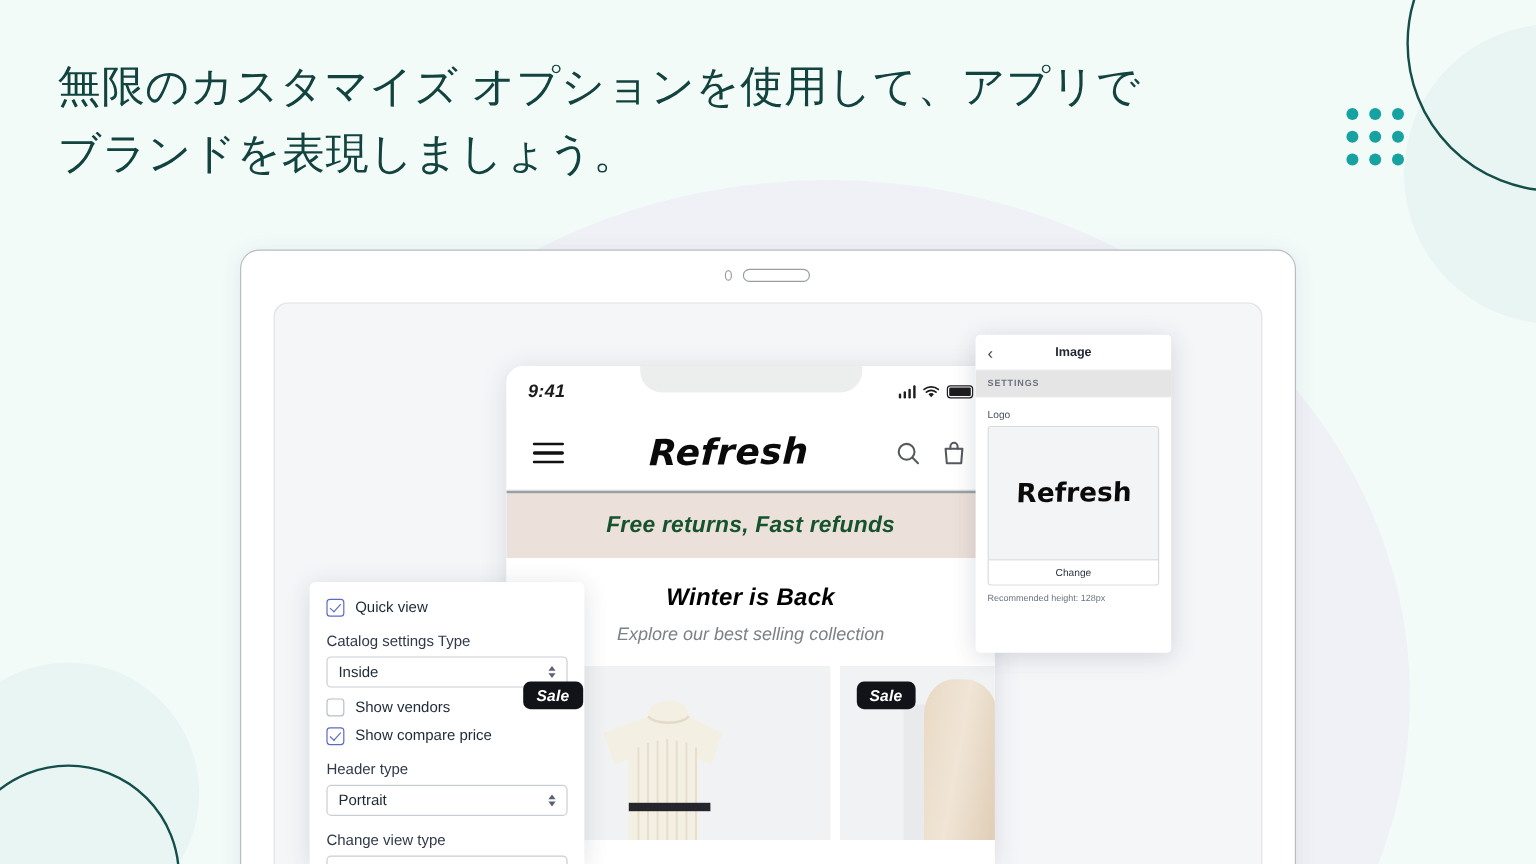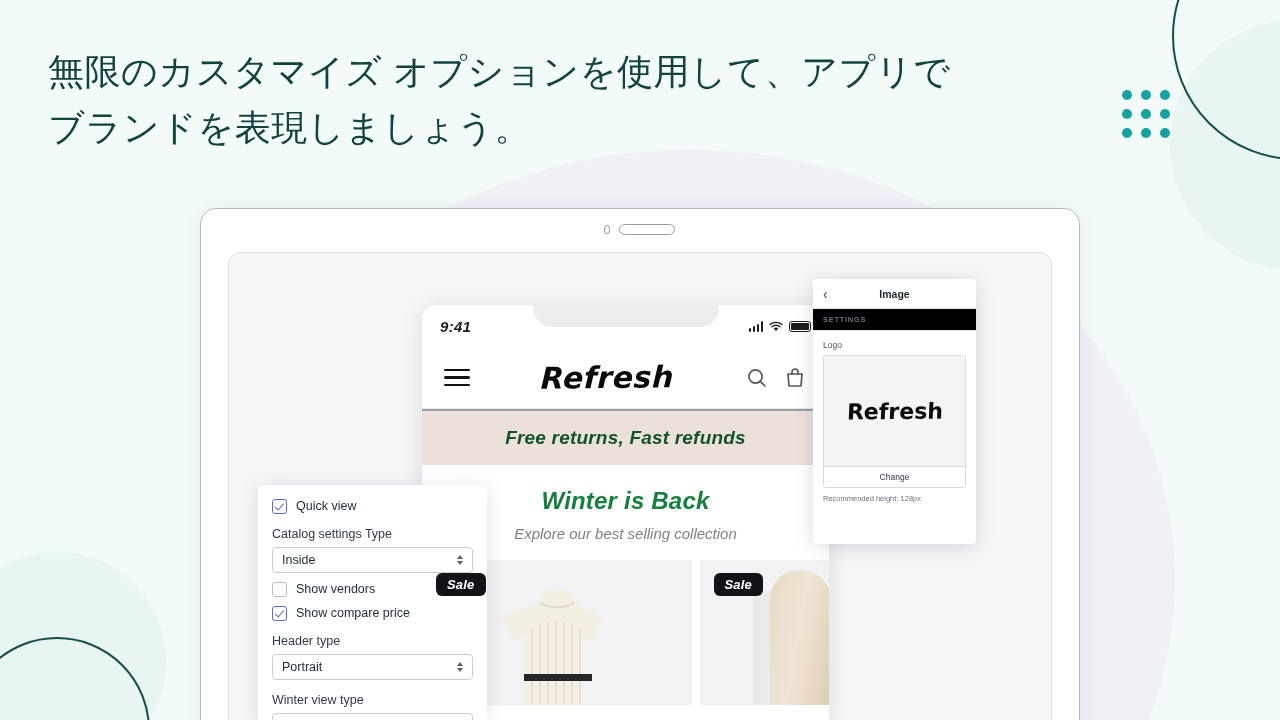--- a/index.html
+++ b/index.html
@@ -172,21 +172,21 @@
     height: 56px;
     background: #ece0da;
     display: flex; align-items: center; justify-content: center;
     border-top: 2px solid #9aa0a6;
   }
   #announcement-text {
     font-size: 19px; font-weight: 700; color: #14532d; letter-spacing: .2px;
   }
 
   #hero { background: #fff; padding: 22px 0 0; text-align: center; }
-  #hero-title { font-size: 24px; font-weight: 700; color: #15803d; letter-spacing: .2px; }
+  #hero-title { font-size: 20px; font-weight: 700; color: #000000; letter-spacing: .2px; }
   #hero-sub { margin-top: 10px; font-size: 15px; color: #7d8186; }
 
   #product-grid {
     margin-top: 18px;
     display: flex; gap: 8px; padding: 0 0 0 0;
   }
   .product-card { position: relative; flex: 1; background: #f1f2f3; min-height: 145px; overflow: hidden; }
   .product-card.two { margin-right: -140px; }
   .sale-badge {
     position: absolute; left: 14px; top: 13px; z-index: 3;
@@ -264,21 +264,21 @@
   }
   #rp-topbar {
     height: 30px; display: flex; align-items: center;
     padding: 0 10px; border-bottom: 1px solid #e7e8ea; background: #fff;
   }
   #rp-back { font-size: 14px; color: #3c4251; line-height: 1; width: 14px; }
   #rp-title { flex: 1; text-align: center; font-size: 10.5px; font-weight: 700; color: #1f2430; margin-left: -14px; }
   #rp-section {
     height: 22px; display: flex; align-items: center; padding: 0 10px;
     font-size: 7.5px; font-weight: 700; letter-spacing: .7px; color: #6b7280;
-    border-bottom: 1px solid #e7e8ea; background: #000000;
+    border-bottom: 1px solid #e7e8ea; background: #e5e5e5;
   }
   #rp-body { padding: 9px 10px 0; }
   #rp-logo-label { font-size: 8.5px; color: #4b5160; margin-bottom: 5px; }
   #rp-logo-box {
     border: 1px solid #d7dae0; border-radius: 3px; background: #fff; overflow: hidden;
   }
   #rp-logo-preview {
     height: 110px; background: #f3f4f5;
     display: flex; align-items: center; justify-content: center;
   }
@@ -426,21 +426,21 @@
 
     <div class="lp-label">Header type</div>
     <div class="lp-select">
       <span>Portrait</span>
       <span class="stepper">
           <b class="up"></b>
           <b class="dn"></b>
         </span>
     </div>
 
-    <div class="lp-label">Winter view type</div>
+    <div class="lp-label">Change view type</div>
     <div class="lp-select">
       
     </div>
   </div>
 
   <div id="right-panel">
     <div id="rp-topbar">
       <span id="rp-back">‹</span>
       <span id="rp-title">Image</span>
     </div>

